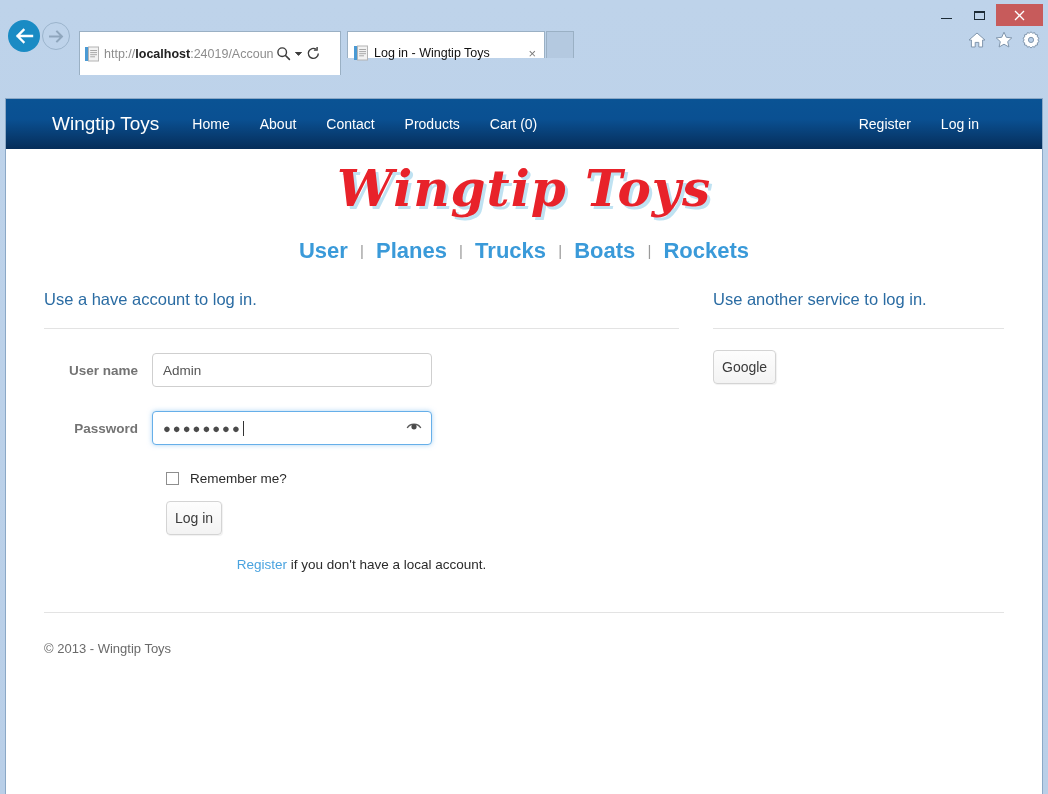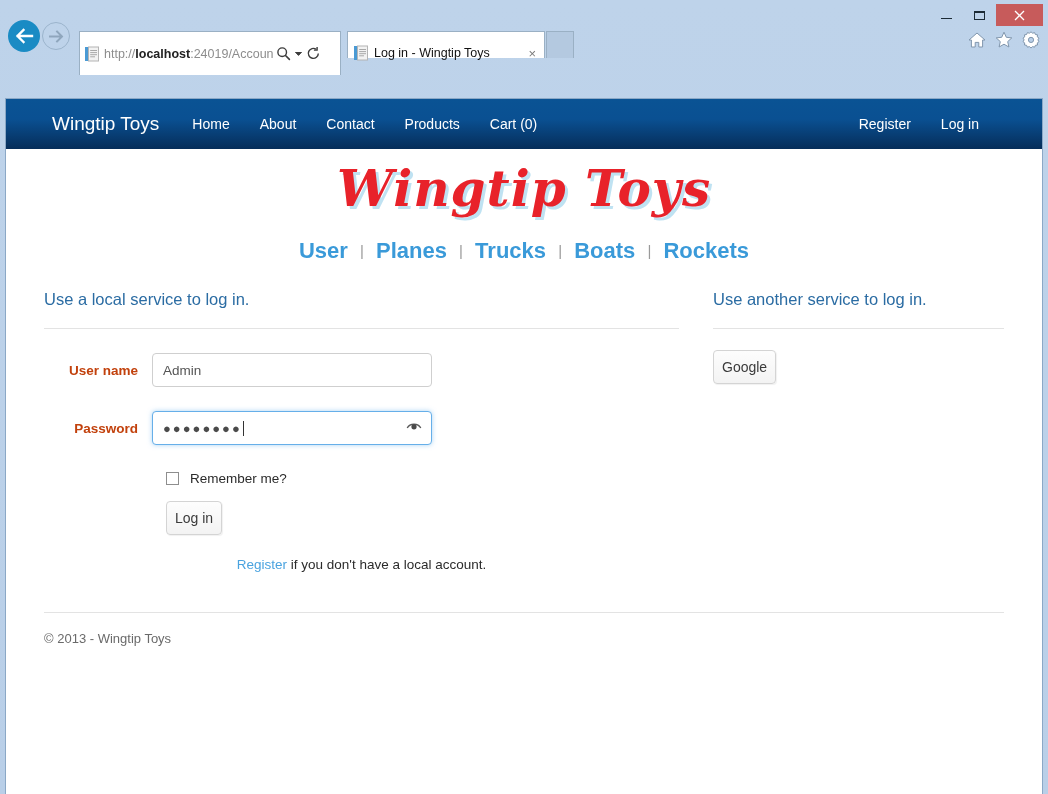--- a/index.html
+++ b/index.html
@@ -239,21 +239,21 @@
     align-items: center;
     margin-top: 24px;
   }
   .formrow .lbl {
     width: 108px;
     flex: 0 0 auto;
     text-align: right;
     padding-right: 14px;
     font-size: 13.5px;
     font-weight: bold;
-    color: #c2410c;
+    color: #737373;
   }
   .txtfield {
     width: 280px;
     height: 34px;
     border: 1px solid #cfcfcf;
     border-radius: 4px;
     background: #fff;
     font-size: 13.5px;
     color: #555;
     padding: 0 10px;
@@ -323,21 +323,21 @@
     color: #2b2b2b;
     text-align: center;
   }
   .registerline a { color: #4aa3df; text-decoration: none; }
 
   .ext-btnrow { margin-top: 21px; }
 
   #footer {
     margin-top: 40px;
     border-top: 1px solid #e3e3e3;
-    padding-top: 18px;
+    padding-top: 28px;
     font-size: 13px;
     color: #6a6a6a;
   }
 </style>
 </head>
 <body>
 
 <div id="window">
 
   <div id="chrome">
@@ -454,21 +454,21 @@
         <span class="sep">|</span>
         <a>Boats</a>
         <span class="sep">|</span>
         <a>Rockets</a>
       </div>
 
 
       <div id="columns">
 
         <div class="col-left">
-          <h4 class="section-head">Use a local service to log in.</h4>
+          <h4 class="section-head">Use a have account to log in.</h4>
           <hr class="rule">
 
           <div class="formrow">
             <div class="lbl">User name</div>
             <div class="txtfield">
               <span>Admin</span>
             </div>
           </div>
 
           <div class="formrow">

